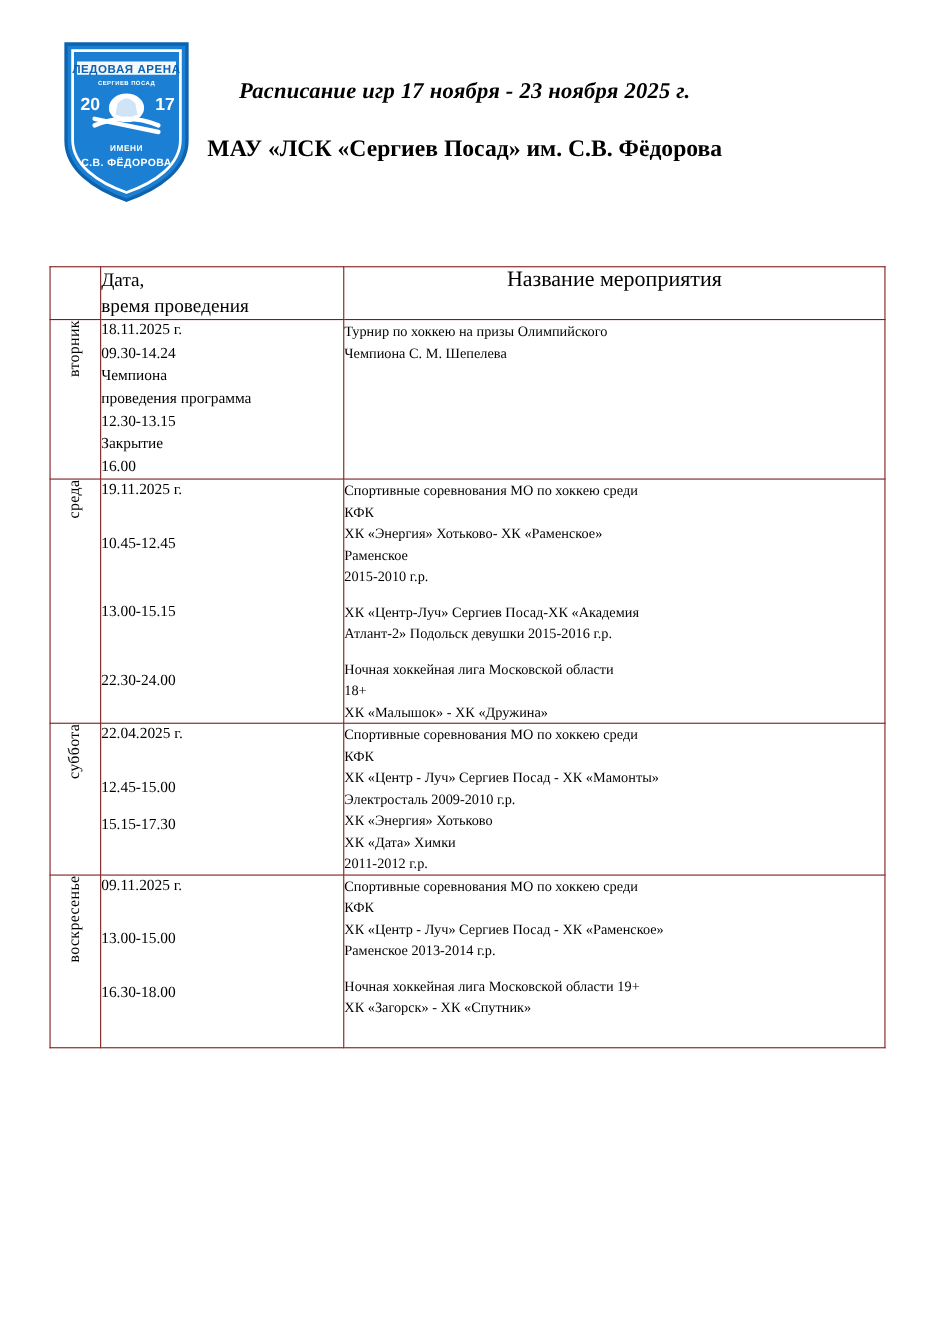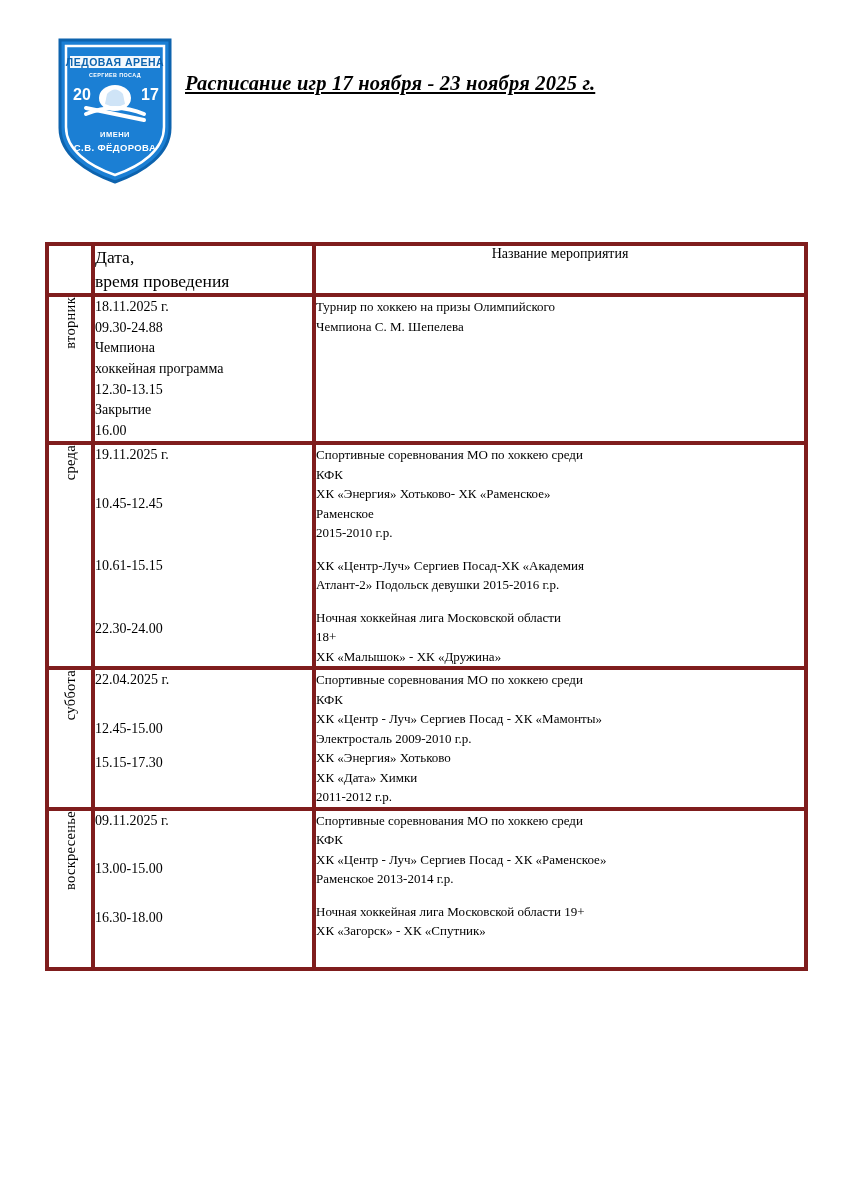--- a/index.html
+++ b/index.html
@@ -40,23 +40,22 @@
   .logo {
     width: 118px;
     height: 150px;
     position: relative;
   }
   .logo svg { display: block; }
 
   .header-text {
     flex: 1 1 auto;
     padding-top: 38px;
-    text-align: left;
+    text-align: center;
     padding-right: 10px;
-    text-decoration: underline;
   }
   .title-line1 {
     font-size: 20.5px;
     font-weight: bold;
     font-style: italic;
     letter-spacing: 0.2px;
     white-space: nowrap;
   }
   .title-line2 {
     font-size: 21.5px;
@@ -71,39 +70,39 @@
     margin-top: 56px;
     box-sizing: border-box;
   }
   table.schedule {
     border-collapse: collapse;
     width: 759px;
     table-layout: fixed;
   }
   table.schedule th,
   table.schedule td {
-    border: 4px solid #7f1d1d;
+    border: 1px solid #7f1d1d;
     vertical-align: top;
     padding: 0;
   }
 
   col.c-day   { width: 46px; }
   col.c-date  { width: 221px; }
   col.c-event { width: 492px; }
 
   .th-empty { }
   .th-date {
     font-size: 17.5px;
     padding: 8px 0 8px 10px;
     line-height: 1.35;
     font-weight: normal;
     text-align: left;
   }
   .th-event {
-    font-size: 14px;
+    font-size: 20px;
     font-weight: normal;
     padding: 8px 6px;
     vertical-align: top;
   }
 
   .day-cell {
     text-align: center;
     vertical-align: middle;
     padding: 0;
   }
@@ -151,20 +150,21 @@
           <path d="M30 78 q29 -12 58 0" stroke="#ffffff" stroke-width="4" fill="none" stroke-linecap="round"></path>
           <path d="M30 72 L88 84" stroke="#ffffff" stroke-width="4" fill="none" stroke-linecap="round"></path>
           <text x="59" y="101" text-anchor="middle" font-family="Liberation Sans, sans-serif" font-size="7.5" font-weight="bold" fill="#ffffff" letter-spacing="0.5">ИМЕНИ</text>
           <text x="59" y="115" text-anchor="middle" font-family="Liberation Sans, sans-serif" font-size="9.5" font-weight="bold" fill="#ffffff" letter-spacing="0.4">С.В. ФЁДОРОВА</text>
         </svg>
       </div>
     </div>
 
     <div class="header-text">
       <div class="title-line1">Расписание игр 17 ноября - 23 ноября 2025 г.</div>
+      <div class="title-line2">МАУ «ЛСК «Сергиев Посад» им. С.В. Фёдорова</div>
     </div>
 
   </div>
 
   <div class="table-wrap">
     <table class="schedule">
       <colgroup>
         <col class="c-day">
           <col class="c-date">
           <col class="c-event">
@@ -180,23 +180,23 @@
         </tr>
       </thead>
       <tbody>
 
         <tr>
           <td class="day-cell">
             <span class="day-rot">вторник</span>
           </td>
           <td class="date-cell">
             <span>18.11.2025 г.</span><br>
-            <span>09.30-24.88</span><br>
+            <span>09.30-14.24</span><br>
             <span>Чемпиона</span><br>
-            <span>хоккейная программа</span><br>
+            <span>проведения программа</span><br>
             <span>12.30-13.15</span><br>
             <span>Закрытие</span><br>
             <span>16.00</span>
           </td>
           <td class="event-cell">
             <span>Турнир по хоккею на призы Олимпийского</span><br>
             <span>Чемпиона С. М. Шепелева</span>
           </td>
         </tr>
 
@@ -205,21 +205,21 @@
             <span class="day-rot">среда</span>
           </td>
           <td class="date-cell">
             <span>19.11.2025 г.</span>
             <span class="blank-line"></span>
             <span class="blank-line"></span>
             <span>10.45-12.45</span>
             <span class="blank-line"></span>
             <span class="blank-line"></span>
             <span class="blank-line"></span>
-            <span>10.61-15.15</span>
+            <span>13.00-15.15</span>
             <span class="blank-line"></span>
             <span class="blank-line"></span>
             <span class="blank-line"></span>
             <span>22.30-24.00</span>
           </td>
           <td class="event-cell">
             <span>Спортивные соревнования МО по хоккею среди</span><br>
             <span>КФК</span><br>
             <span>ХК «Энергия» Хотьково- ХК «Раменское»</span><br>
             <span>Раменское</span><br>

